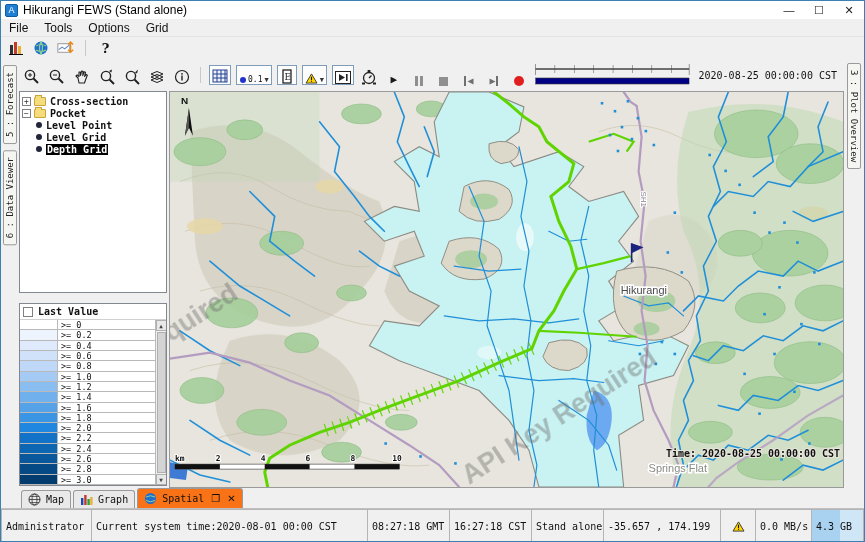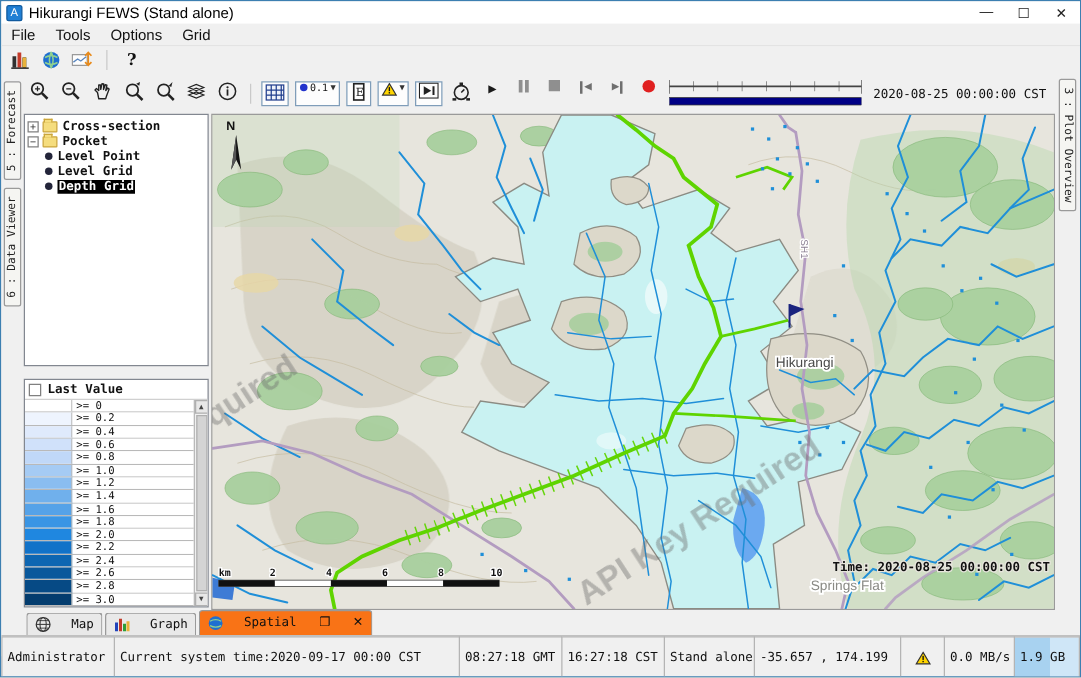--- a/index.html
+++ b/index.html
@@ -30,21 +30,21 @@
   .body-row{display:flex;height:429px;}
   .left-strip{width:17px;background:#f0f0f0;display:flex;flex-direction:column;gap:6px;padding-top:6px;align-items:center;}
   .right-strip{width:20px;background:#f0f0f0;display:flex;flex-direction:column;padding-top:4px;align-items:center;}
   .vtab-left{writing-mode:vertical-rl;transform:rotate(180deg);background:#f5f5f2;border:1px solid #9a9a9a;
     border-radius:2px;font-size:9px;padding:6px 1px;color:#222;}
   .vtab-right{writing-mode:vertical-rl;background:#f5f5f2;border:1px solid #9a9a9a;border-radius:2px;
     font-size:9px;padding:6px 1px;color:#222;}
   .center-col{flex:1;display:flex;flex-direction:column;min-width:0;}
   
   .toolbar2{height:32px;display:flex;align-items:center;gap:5px;padding:0 4px 0 4px;background:#f0f0f0;}
-  .tbtn{display:inline-flex;align-items:flex-start;justify-content:center;height:22px;min-width:20px;}
+  .tbtn{display:inline-flex;align-items:flex-end;justify-content:center;height:22px;min-width:20px;}
   .boxed{border:1px solid #7f9db9;background:#fdfdfd;padding:0 2px;height:20px;}
   .dd-arrow{font-size:7px;margin-left:2px;color:#333;}
   .play-glyph{font-size:11px;color:#1a1a1a;}
   .pp-bars{display:inline-flex;gap:2px;}
   .pp-bars i{width:3px;height:10px;background:#8f8f8f;display:block;}
   .stop-sq{width:9px;height:9px;background:#8f8f8f;display:block;}
   .skip{display:inline-flex;align-items:center;gap:1px;color:#6f6f6f;font-size:10px;}
   .skip b{width:2px;height:10px;background:#6f6f6f;display:block;}
   .rec-dot{width:10px;height:10px;border-radius:50%;background:#e02020;display:block;}
   .timeline{flex:1;height:26px;min-width:120px;}
@@ -72,21 +72,21 @@
   .legend-swatch{width:38px;flex:none;border-right:1px solid #b9b9b9;}
   .legend-label{flex:1;font-size:8.5px;line-height:10px;padding-left:3px;background:#fff;}
   .legend-sb{width:11px;flex:none;background:#f0f0f0;border-left:1px solid #b9b9b9;display:flex;flex-direction:column;align-items:center;}
   .sb-btn{width:11px;height:11px;background:#e8e8e8;border:1px solid #b0b0b0;font-size:6px;line-height:9px;text-align:center;color:#444;flex:none;}
   .sb-thumb{width:9px;flex:1;margin:1px 0;background:#d4d4d4;border:1px solid #b0b0b0;}
   
   .map-area{flex:1;position:relative;border:1px solid #9a9a9a;min-width:0;background:#e7e5dd;}
   .map-area svg{display:block;width:100%;height:100%;}
   
   .bottom-tabs{height:20px;display:flex;align-items:flex-end;gap:2px;padding-left:20px;background:#f0f0f0;}
-  .btab{display:flex;align-items:center;gap:16px;height:18px;padding:0 6px;border:1px solid #9a9a9a;
+  .btab{display:flex;align-items:center;gap:5px;height:18px;padding:0 6px;border:1px solid #9a9a9a;
     border-bottom:none;border-radius:3px 3px 0 0;background:#e9e9e9;font-size:10px;}
   .btab.active{background:#f97316;height:20px;}
   .btab .ctl{font-family:"DejaVu Sans",sans-serif;font-size:10px;margin-left:2px;}
   .logs-row{height:18px;background:#f0f0f0;display:flex;align-items:center;padding-left:24px;border-top:1px solid #dcdcdc;}
   .logs-btn{height:15px;padding:0 6px;border:1px solid #8f8f8f;background:#efefef;border-radius:2px;
     font-size:9px;line-height:13px;}
   
   .statusbar{height:17px;display:flex;background:#f0f0f0;border-top:1px solid #c0c0c0;}
   .status-cell{border:1px solid #b4b4b4;border-left:none;display:flex;align-items:center;
     padding:16px 4px;font-size:10px;white-space:nowrap;overflow:hidden;}
@@ -631,29 +631,29 @@
       </svg>
       <span>Spatial</span>
       <span class="ctl">❐</span>
       <span class="ctl">✕</span>
     </div>
   </div>
 
 
   <div class="statusbar">
     <div class="status-cell" style="width:91px;">Administrator</div>
-    <div class="status-cell" style="width:276px;">Current system time:2020-09-17 00:00 CST</div>
+    <div class="status-cell" style="width:276px;">Current system time:2020-08-01 00:00 CST</div>
     <div class="status-cell" style="width:82px;">08:27:18 GMT</div>
     <div class="status-cell" style="width:82px;">16:27:18 CST</div>
     <div class="status-cell" style="width:72px;">Stand alone</div>
     <div class="status-cell" style="width:117px;">-35.657 , 174.199</div>
     <div class="status-cell" style="width:35px;justify-content:center;">
       <svg class="warn-mini" viewBox="0 0 14 12">
         <path d="M7,1 L13,11 1,11 Z" fill="#ffd500" stroke="#333" stroke-width="1"></path>
         <rect x="6.4" y="4" width="1.2" height="3.6" fill="#111"></rect>
           <rect x="6.4" y="8.4" width="1.2" height="1.2" fill="#111"></rect>
       </svg>
     </div>
     <div class="status-cell" style="width:56px;">0.0 MB/s</div>
-    <div class="status-cell mem-cell" style="flex:1;">1.9 GB</div>
+    <div class="status-cell mem-cell" style="flex:1;">4.3 GB</div>
   </div>
 
 </div>
 
 </body></html>

